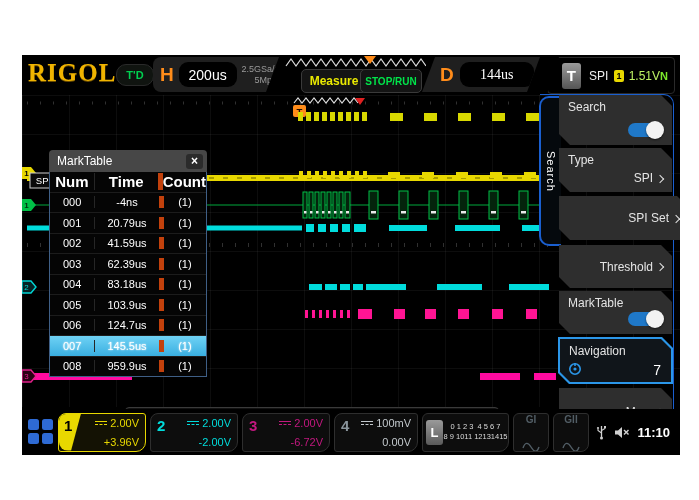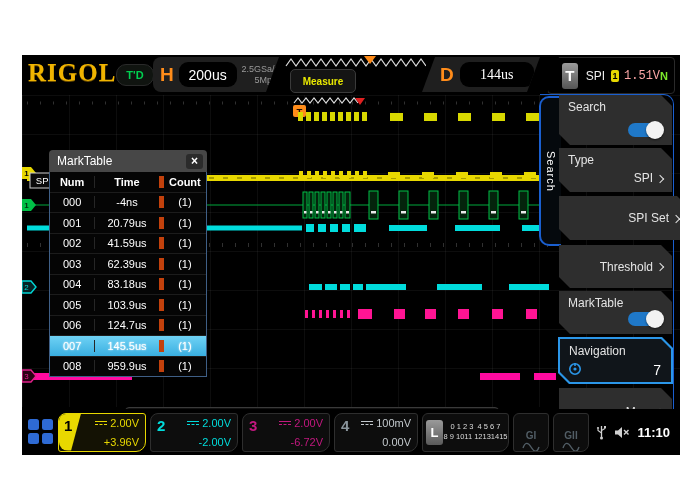--- a/index.html
+++ b/index.html
@@ -9,49 +9,49 @@
   
   .hdr{position:absolute;left:0;top:0;width:100%;height:40px;background:#000;}
   .logo{position:absolute;left:6px;top:4px;font-family:"Liberation Serif",serif;font-weight:bold;font-size:25px;color:#f0b400;letter-spacing:1px;text-shadow:0 1px 0 #6b4d00;}
   .td-pill{position:absolute;left:94px;top:9px;width:36px;height:20px;background:#101410;border:1px solid #2a2a2a;border-radius:10px;color:#00d050;font-size:11px;font-weight:bold;display:flex;align-items:center;justify-content:center;}
   .hpanel{position:absolute;left:131px;top:2px;width:126px;height:35px;background:#1f1f1f;border-radius:8px 0 0 8px;clip-path:polygon(0 0,100% 0,calc(100% - 13px) 100%,0 100%);display:flex;align-items:center;}
   .hletter{color:#ff8c1a;font-weight:bold;font-size:19px;margin:0 5px 0 7px;}
   .hbox{background:#000;border-radius:9px;width:66px;height:25px;color:#fff;font-size:14px;display:flex;align-items:center;justify-content:center;}
   .hrate{margin-left:4px;color:#9a9a9a;font-size:9px;text-align:right;line-height:11px;width:44px;}
   .zigzag-top{position:absolute;left:262px;top:1px;}
   .btn{position:absolute;top:14px;height:22px;background:#141414;border:1px solid #3a3a3a;border-radius:5px;display:flex;align-items:center;justify-content:center;font-weight:bold;cursor:default;}
-  .btn-measure{left:268px;width:64px;color:#e8e800;font-size:10px;}
+  .btn-measure{left:279px;width:64px;color:#e8e800;font-size:12px;}
   .btn-run{left:338px;width:60px;color:#00e44a;font-size:10px;}
   .dpanel{position:absolute;left:400px;top:2px;width:118px;height:35px;background:#1f1f1f;clip-path:polygon(13px 0,100% 0,calc(100% - 13px) 100%,0 100%);display:flex;align-items:center;}
   .dletter{color:#ff8c1a;font-weight:bold;font-size:19px;margin:0 6px 0 18px;}
   .dbox{background:#000;border-radius:9px;width:74px;height:25px;color:#fff;font-size:14px;display:flex;align-items:center;justify-content:center;font-family:Liberation Serif, serif;}
   .tpanel{position:absolute;left:525px;top:2px;width:126px;height:35px;background:#000;border:1px solid #2a2a2a;border-radius:4px;clip-path:polygon(12px 0,100% 0,100% 100%,0 100%);display:flex;align-items:center;}
   .tletter{width:24px;height:26px;margin-left:14px;background:linear-gradient(#9a9a9a,#555);border-radius:3px;color:#fff;font-weight:bold;font-size:15px;display:flex;align-items:center;justify-content:center;}
   .ttype{color:#eee;font-size:12px;margin-left:8px;}
   .tbadge{width:12px;height:12px;background:#e8d800;border-radius:2px;color:#000;font-size:9px;font-weight:bold;display:flex;align-items:center;justify-content:center;margin-left:6px;}
-  .tlevel{color:#fca5a5;font-size:12px;margin-left:5px;font-family:Liberation Mono, monospace;}
+  .tlevel{color:#bef264;font-size:12px;margin-left:5px;}
   .tslope{color:#7ce82a;font-size:11px;font-weight:bold;margin-left:auto;margin-right:6px;}
 
   
   .wave{position:absolute;left:0;top:40px;width:658px;height:312px;
     background-image:repeating-linear-gradient(to right,rgba(255,255,255,.05) 0 1px,transparent 1px 47px),
                      repeating-linear-gradient(to bottom,rgba(255,255,255,.05) 0 1px,transparent 1px 39px);}
   .wave svg{position:absolute;left:0;top:0;}
 
   
   .mtable{position:absolute;left:27px;top:95px;width:158px;z-index:30;}
   .mtitle{height:22px;background:#474747;border-radius:4px 4px 0 0;display:flex;align-items:center;color:#fff;font-size:12px;padding:0 4px 0 8px;}
   .mclose{margin-left:auto;width:17px;height:15px;background:#2b2b2b;border-radius:3px;color:#fff;font-size:12px;font-weight:bold;display:flex;align-items:center;justify-content:center;line-height:1;}
   .mgrid{background:#050505;border:1px solid #3f5f86;border-top:none;}
   .mrow{display:flex;height:19.5px;align-items:center;border-top:1px solid #1c1c1c;}
   .mrow span{display:block;text-align:center;font-size:11px;color:#fff;}
   .mc1{width:46px;border-right:1px solid #262626;}
   .mc2{width:66px;border-right:5px solid #c2410c;}
   .mc3{width:44px;}
-  .mhead span{font-weight:bold;font-size:11px;}
+  .mhead span{font-weight:bold;font-size:15px;}
   .msel{background:linear-gradient(#6fd2f5,#39aee0);}
   .msel span{color:#fff;text-shadow:0 0 2px #fff;}
 
   
   .busbar{position:absolute;left:103px;top:352px;width:372px;height:26px;background:#121212;border:1px solid #3a3a3a;border-radius:4px;clip-path:polygon(0 0,100% 0,100% calc(100% - 9px),calc(100% - 9px) 100%,0 100%);display:flex;align-items:center;z-index:25;color:#eee;font-size:12.5px;}
   .bus-binlab{margin-left:12px;}
   .bus-binval{margin-left:16px;white-space:pre;}
   .bus-hl{background:#2b8fd4;padding:0 1px;}
   .bus-hexlab{margin-left:auto;}
   .bus-hexval{margin-left:14px;margin-right:46px;}
@@ -87,21 +87,21 @@
   .ch2 .num,.ch2 .l1,.ch2 .l2{color:#00dcdc;}
   .ch3 .num,.ch3 .l1,.ch3 .l2{color:#c2187f;}
   .ch4 .num{color:#8a959c;}
   .ch4 .l1,.ch4 .l2{color:#c2c8cc;}
   .dc{display:inline-flex;flex-direction:column;gap:2px;width:12px;}
   .dc i{display:block;height:0;border-top:1.6px solid currentColor;}
   .dc i.dsh{border-top-style:dashed;}
   .lbox{position:relative;width:85px;height:37px;background:#0d0d0d;border:1px solid #2e2e2e;border-radius:6px 3px 10px 3px;flex:none;display:flex;align-items:center;}
   .lbox .ltab{width:17px;height:25px;margin-left:3px;background:linear-gradient(#9a9a9a,#5a5a5a);border-radius:3px;color:#fff;font-weight:bold;font-size:13px;display:flex;align-items:center;justify-content:center;}
   .lbox .ldigits{flex:1;text-align:center;color:#ddd;font-size:7.5px;line-height:10px;white-space:pre;}
-  .genbox{width:34px;height:37px;background:#0d0d0d;border:1px solid #2e2e2e;border-radius:6px 3px 8px 3px;flex:none;display:flex;flex-direction:column;align-items:center;justify-content:flex-end;color:#525e66;font-size:10px;font-weight:bold;gap:1px;}
+  .genbox{width:34px;height:37px;background:#0d0d0d;border:1px solid #2e2e2e;border-radius:6px 3px 8px 3px;flex:none;display:flex;flex-direction:column;align-items:center;justify-content:space-between;color:#525e66;font-size:10px;font-weight:bold;gap:1px;}
   .sysicons{margin-left:auto;display:flex;align-items:center;gap:7px;padding-right:4px;}
   .clock{color:#fff;font-size:13px;font-weight:bold;}
 </style>
 </head>
 <body>
 
 <div class="stage">
   <div class="screen">
 
     <div class="hdr">
@@ -116,20 +116,21 @@
           <span>5Mpts</span>
         </span>
       </div>
 
       <svg class="zigzag-top" width="142" height="13">
         <path d="M2 10 l5 -7 l5 7 l5 -7 l5 7 l5 -7 l5 7 l5 -7 l5 7 l5 -7 l5 7 l5 -7 l5 7 l5 -7 l5 7 l5 -7 l5 7 l5 -7 l5 7 l5 -7 l5 7 l5 -7 l5 7 l5 -7 l5 7 l5 -7 l5 7 l5 -7 l5 7" stroke="#dcdcdc" stroke-width="1.2" fill="none"></path>
         <polygon points="80,0 92,0 86,8" fill="#ff8c1a"></polygon>
       </svg>
 
       <div class="btn btn-measure">Measure</div>
+      <div class="btn btn-run">STOP/RUN</div>
 
       <div class="dpanel">
         <span class="dletter">D</span>
         <span class="dbox">144us</span>
       </div>
 
       <div class="tpanel">
         <span class="tletter">T</span>
         <span class="ttype">SPI</span>
         <span class="tbadge">1</span>

